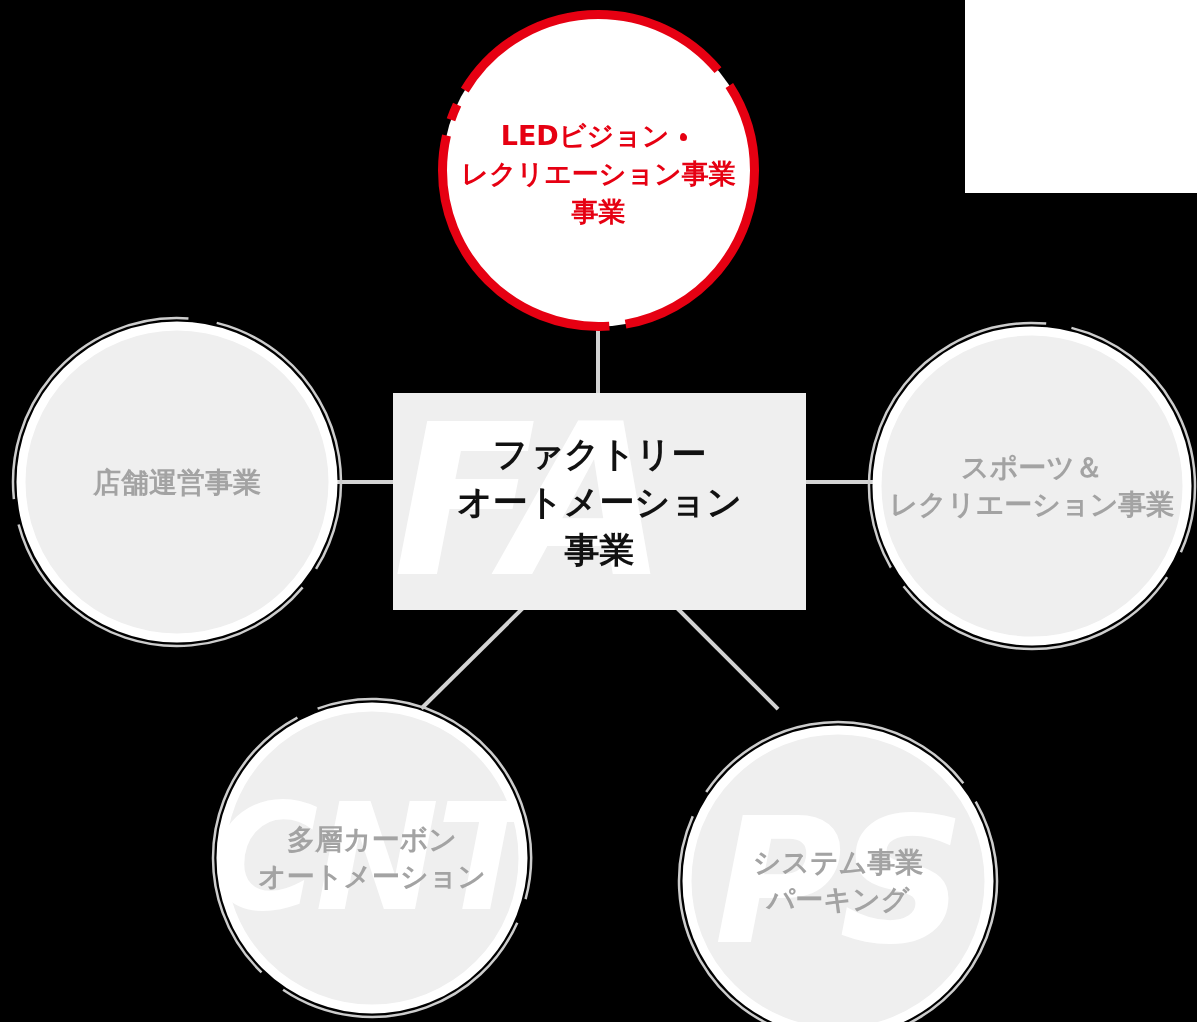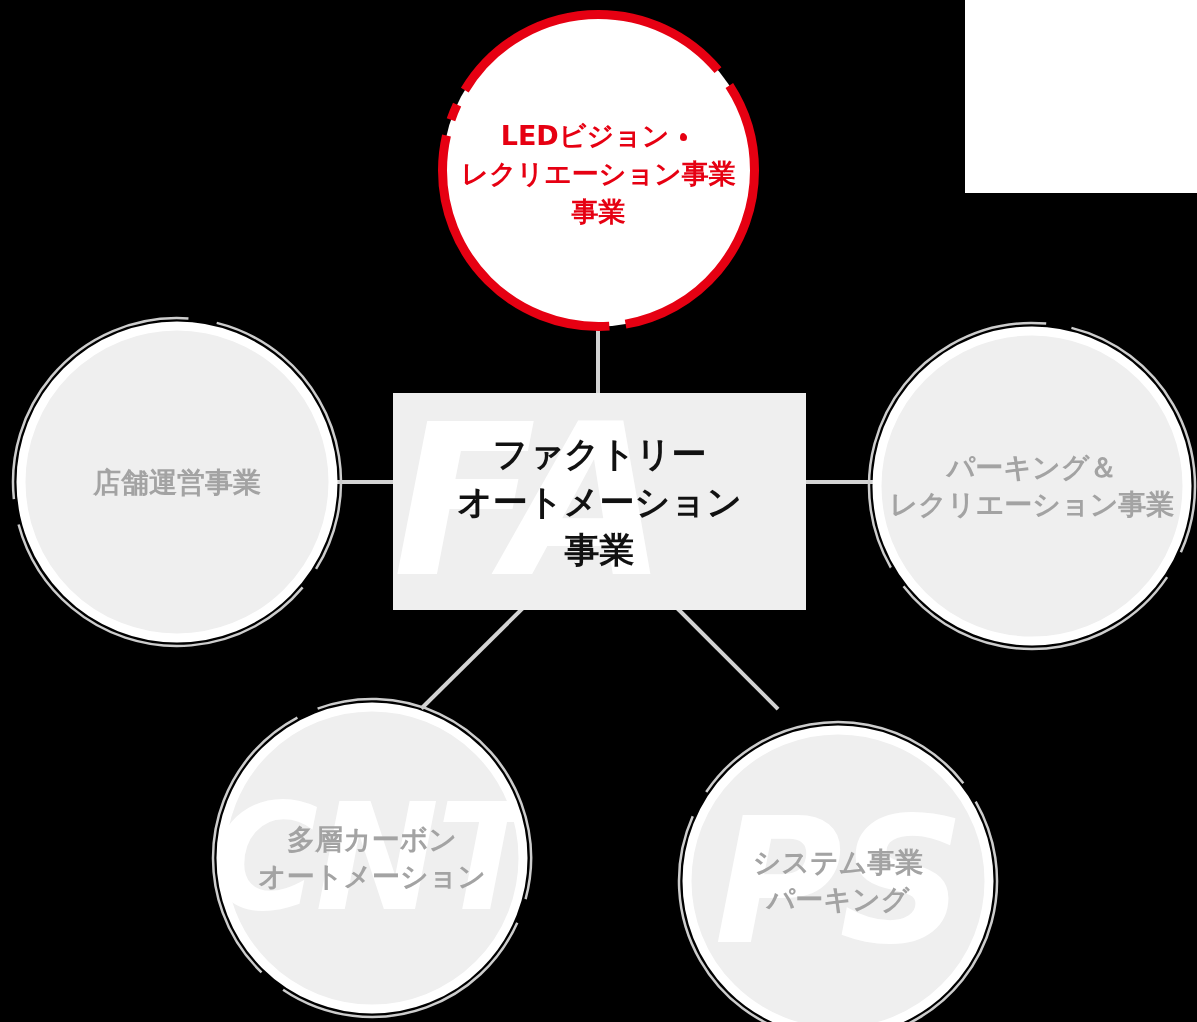--- a/index.html
+++ b/index.html
@@ -84,21 +84,21 @@
       <span>店舗運営事業</span>
     </div>
   </div>
 
   <div class="node" style="left:866px; top:320px; width:332px; height:332px;">
     <svg width="332" height="332" viewBox="0 0 332 332">
       <circle cx="166" cy="166" r="163" fill="none" stroke="#cdcdcd" stroke-width="2.5" pathLength="360" stroke-dasharray="125 9 100 10 108 8" transform="rotate(150 166 166)"></circle>
       <circle cx="166" cy="166" r="155" fill="#efefef" stroke="#ffffff" stroke-width="9"></circle>
     </svg>
     <div class="label label-sat">
-      <span>パーキング＆</span>
+      <span>スポーツ＆</span>
       <span>レクリエーション事業</span>
     </div>
   </div>
 
   <div class="node" style="left:210px; top:696px; width:324px; height:324px;">
     <svg width="324" height="324" viewBox="0 0 324 324">
       <circle cx="162" cy="162" r="159" fill="none" stroke="#cdcdcd" stroke-width="2.5" pathLength="360" stroke-dasharray="125 9 100 10 108 8" transform="rotate(250 162 162)"></circle>
       <circle cx="162" cy="162" r="151" fill="#efefef" stroke="#ffffff" stroke-width="9"></circle>
     </svg>
     <div class="clip">

